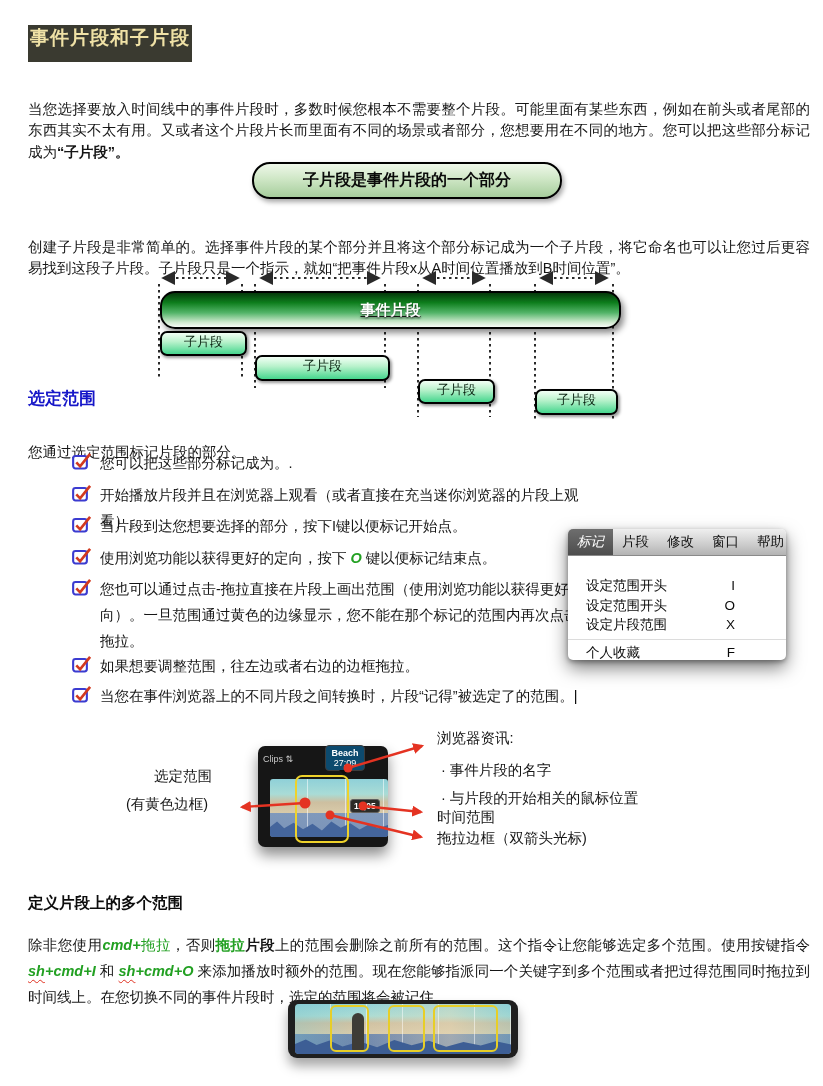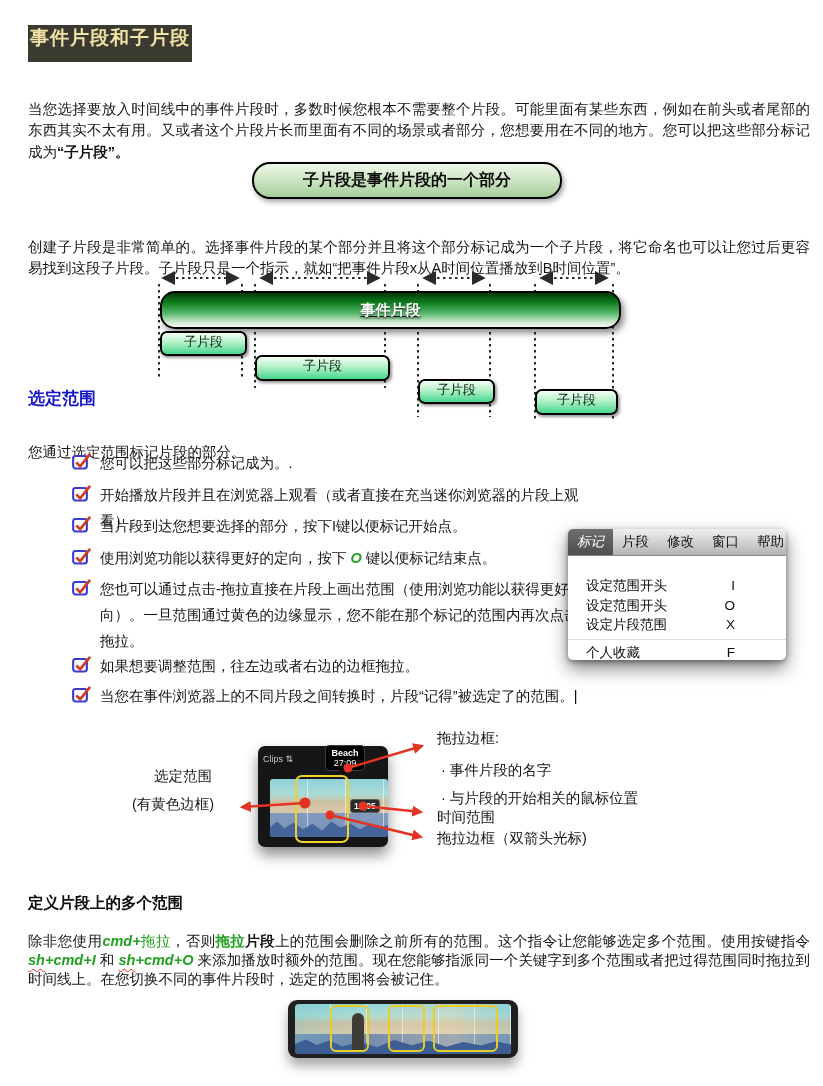--- a/index.html
+++ b/index.html
@@ -68,33 +68,33 @@
   .mock .clips{position:absolute;left:5px;top:8px;font-size:9px;color:#c9c9c9;}
   .strip{position:absolute;left:12px;top:33px;width:118px;height:58px;border-radius:3px;overflow:hidden;
     background:linear-gradient(180deg,#8fd0d8 0%,#a9dcd6 26%,#cdbfa0 40%,#d8caa9 58%,#8099bc 58%,#7b94b8 100%);}
   .framelines{position:absolute;inset:0;
     background:repeating-linear-gradient(90deg,transparent 0 37px,rgba(255,255,255,.55) 37px 38px);}
   .wave{position:absolute;left:0;bottom:0;width:100%;height:22px;background:#44659c;
     clip-path:polygon(0 55%,6% 30%,12% 60%,20% 35%,28% 65%,36% 40%,44% 70%,52% 30%,60% 58%,68% 38%,76% 66%,84% 42%,92% 60%,100% 45%,100% 100%,0 100%);}
   .selbox{position:absolute;left:37px;top:29px;width:50px;height:64px;border:2.5px solid #eed22b;border-radius:7px;z-index:2;}
   .tbadge{position:absolute;left:92px;top:53px;padding:1px 3px;background:rgba(22,22,22,.88);
     border:1px solid #5f5f5f;border-radius:3px;color:#fff;font-size:8.5px;font-weight:bold;z-index:3;}
-  .tooltip{position:absolute;left:67px;top:-1px;width:38px;background:#000000;border:1px solid #3c3c3c;
+  .tooltip{position:absolute;left:67px;top:-1px;width:38px;background:#0c4a6e;border:1px solid #3c3c3c;
     border-radius:4px;text-align:center;color:#fff;padding:2px 0;z-index:4;}
   .tooltip .tname{font-size:9px;font-weight:bold;display:block;}
   .tooltip .ttime{font-size:9px;display:block;}
   .tooltip .tri{position:absolute;left:13px;bottom:-5px;width:0;height:0;
     border-left:5px solid transparent;border-right:5px solid transparent;border-top:5px solid #0d0d0d;}
   #ann-svg{position:absolute;left:228px;top:736px;z-index:5;pointer-events:none;}
   .info-title{position:absolute;left:437px;top:729px;font-size:14.5px;}
   .info-line{position:absolute;font-size:14.5px;color:#161616;}
 
   
   .h3{position:absolute;left:28px;top:893px;font-size:15.5px;font-weight:bold;color:#0d0d0d;}
-  #p3{left:28px;top:917px;width:782px;line-height:19px;}
+  #p3{left:28px;top:917px;width:782px;line-height:26px;}
   .g{color:#22a022;}
   .gbi{color:#22a022;font-weight:bold;font-style:italic;}
   .gb{color:#22a022;font-weight:bold;}
   .sp{text-decoration:underline wavy #e03020 1px;text-underline-offset:3px;}
 
   
   .frame2{position:absolute;left:288px;top:1000px;width:230px;height:58px;background:#1f1f1f;
     border-radius:9px;box-shadow:0 8px 12px rgba(0,0,0,.35);}
   .strip2{position:absolute;left:7px;top:4px;width:216px;height:50px;border-radius:4px;overflow:hidden;
     background:linear-gradient(180deg,#92d2d8 0%,#abdcd4 24%,#cfc1a2 38%,#d9cbaa 60%,#7089ae 60%,#6d87ac 100%);}
@@ -241,21 +241,21 @@
       </div>
       <div class="msep"></div>
       <div class="mrow">
         <span>个人收藏</span>
         <span class="sc">F</span>
       </div>
     </div>
   </div>
 
   <div class="fig-label" style="left:138px;top:767px;width:90px;">选定范围</div>
-  <div class="fig-label" style="left:120px;top:795px;width:106px;">(有黄色边框)</div>
+  <div class="fig-label" style="left:114px;top:795px;width:106px;">(有黄色边框)</div>
 
   <div class="mock">
     <span class="clips">Clips ⇅</span>
     <div class="strip">
       <div class="framelines"></div>
       <div class="wave"></div>
     </div>
     <div class="selbox"></div>
     <div class="tbadge">12;05</div>
     <div class="tooltip">
@@ -276,21 +276,21 @@
       <circle cx="77" cy="67" r="5.5" stroke="none"></circle>
       <line x1="120" y1="32" x2="194" y2="10" marker-end="url(#ra)"></line>
       <circle cx="120" cy="32" r="4.5" stroke="none"></circle>
       <line x1="135" y1="70" x2="193" y2="76" marker-end="url(#ra)"></line>
       <circle cx="135" cy="70" r="4.5" stroke="none"></circle>
       <line x1="102" y1="79" x2="193" y2="101" marker-end="url(#ra)"></line>
       <circle cx="102" cy="79" r="4.5" stroke="none"></circle>
     </g>
   </svg>
 
-  <div class="info-title">拖拉边框:</div>
+  <div class="info-title">浏览器资讯:</div>
   <div class="info-line" style="left:441px;top:761px;">·  事件片段的名字</div>
   <div class="info-line" style="left:441px;top:789px;">·  与片段的开始相关的鼠标位置</div>
   <div class="info-line" style="left:437px;top:808px;">时间范围</div>
   <div class="info-line" style="left:437px;top:829px;">拖拉边框（双箭头光标)</div>
 
   <div class="h3">定义片段上的多个范围</div>
   <p class="para" id="p3"><span>除非您使用</span><span class="gbi">cmd+</span><span class="g">拖拉</span><span>，否则</span><span class="gb">拖拉</span><span class="b">片段</span><span>上的范围会删除之前所有的范围。这个指令让您能够选定多个范围。使用按键指令 </span><span class="gbi sp">sh</span><span class="gbi">+cmd+I</span><span> 和 </span><span class="gbi sp">sh</span><span class="gbi">+cmd+O</span><span> 来添加播放时额外的范围。现在您能够指派同一个关键字到多个范围或者把过得范围同时拖拉到时间线上。在您切换不同的事件片段时，选定的范围将会被记住。</span></p>
 
   <div class="frame2">
     <div class="strip2">

